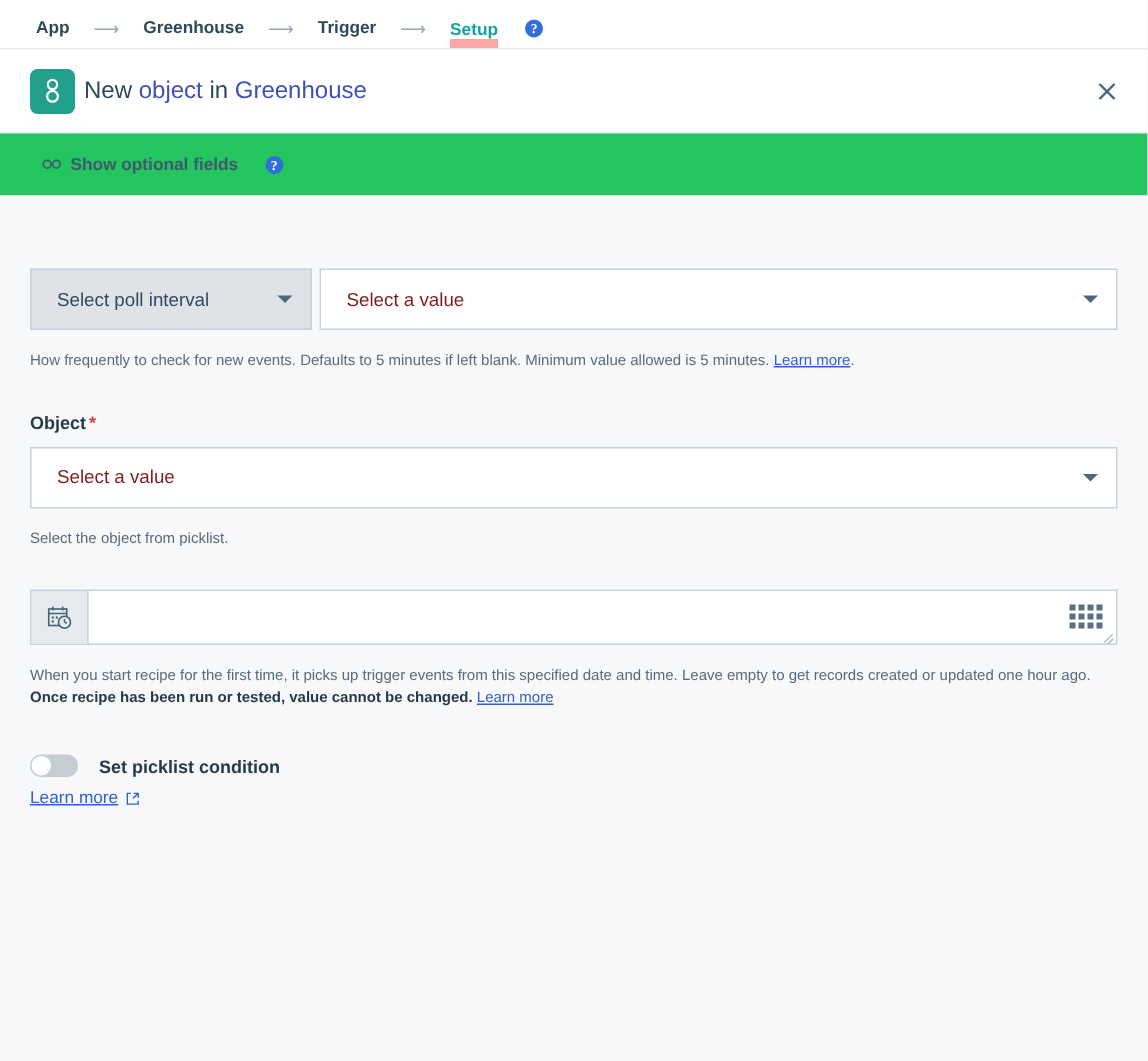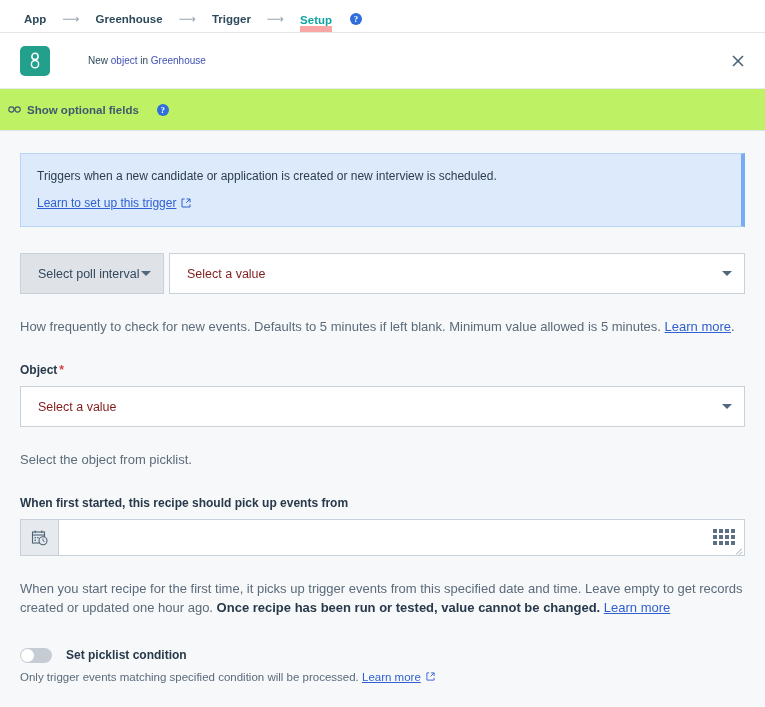--- a/index.html
+++ b/index.html
@@ -61,42 +61,42 @@
     padding: 0 16px 0 20px;
   }
   .app-logo {
     width: 30px; height: 30px;
     border-radius: 5px;
     background: #23a08c;
     display: flex; align-items: center; justify-content: center;
     flex: 0 0 auto;
   }
   .step-title {
-    font-size: 10px;
+    font-size: 16px;
     color: #2d4a5c;
-    margin-left: 38px;
+    margin-left: 6px;
     flex: 1 1 auto;
   }
   .step-title .hl { color: #3f51b5; }
   .close-x {
     width: 22px; height: 22px;
     display: flex; align-items: center; justify-content: center;
     cursor: pointer;
     color: #4a6275;
   }
 
   .divider-line { height: 1px; background: #e7eaee; }
 
   
   .optional-row {
-    background: #bef264;
+    background: #22c55e;
     height: 41px;
     display: flex;
     align-items: center;
-    padding: 0 8px;
+    padding: 0 28px;
   }
   .optional-link {
     font-size: 11.5px;
     font-weight: bold;
     color: #3f5a70;
     display: inline-flex;
     align-items: center;
     cursor: pointer;
   }
   .eye-ico {
@@ -178,28 +178,28 @@
     position: relative;
   }
   .select-box.grey { background: #dfe3e8; color: #33485c; }
   .select-box .caret {
     margin-left: auto;
     width: 0; height: 0;
     border-left: 5px solid transparent;
     border-right: 5px solid transparent;
     border-top: 5px solid #51687c;
   }
-  .poll-left { width: 144px; }
+  .poll-left { width: 188px; }
   .poll-right { flex: 1 1 auto; margin-left: 5px; }
   .object-select { width: 100%; }
 
   .hint {
-    font-size: 13px;
+    font-size: 10px;
     color: #5b6b7a;
-    margin-top: 24px;
+    margin-top: 14px;
     line-height: 1.45;
   }
   .hint a { color: #2f5fd0; text-decoration: underline; cursor: pointer; }
   .hint b { color: #27394a; }
 
   
   .date-wrap {
     display: flex;
     border: 1px solid #c8d0d9;
     background: #ffffff;
@@ -332,33 +332,20 @@
     <span>Show optional fields</span>
   </div>
   <div class="help-dot">?</div>
 </div>
 
 <div class="thick-sep"></div>
 
 <div class="body">
 
 
-  <div class="help-box">
-    <div class="help-text">Triggers when a new candidate or application is created or new interview is scheduled.</div>
-    <div class="help-link">
-      <span>Learn to set up this trigger</span>
-      <span class="ext-ico">
-        <svg width="10" height="10" viewBox="0 0 10 10" aria-hidden="true">
-          <path d="M3.6 1H1v8h8V6.4" fill="none" stroke="#2f5fd0" stroke-width="1"></path>
-          <path d="M5.6 1H9v3.4" fill="none" stroke="#2f5fd0" stroke-width="1"></path>
-          <line x1="9" y1="1" x2="5.2" y2="4.8" stroke="#2f5fd0" stroke-width="1"></line>
-        </svg>
-      </span>
-    </div>
-  </div>
 
   <div class="field">
     <div class="row">
       <div class="select-box grey poll-left">
         <span>Select poll interval</span>
         <span class="caret"></span>
       </div>
       <div class="select-box poll-right">
         <span>Select a value</span>
         <span class="caret"></span>
@@ -374,21 +361,20 @@
       <span>Object</span><span class="req">*</span>
     </div>
     <div class="select-box object-select">
       <span>Select a value</span>
       <span class="caret"></span>
     </div>
     <div class="hint">Select the object from picklist.</div>
   </div>
 
   <div class="field">
-    <div class="field-label">When first started, this recipe should pick up events from</div>
     <div class="date-wrap">
       <div class="date-ico-btn">
         <svg width="17" height="17" viewBox="0 0 17 17" aria-hidden="true">
           <rect x="1.5" y="3" width="12" height="11" fill="none" stroke="#4a6275" stroke-width="1.1"></rect>
           <line x1="1.5" y1="6" x2="13.5" y2="6" stroke="#4a6275" stroke-width="1.1"></line>
           <line x1="4.2" y1="1.5" x2="4.2" y2="4" stroke="#4a6275" stroke-width="1.1"></line>
           <line x1="10.8" y1="1.5" x2="10.8" y2="4" stroke="#4a6275" stroke-width="1.1"></line>
           <rect x="3.5" y="8" width="1.4" height="1.4" fill="#4a6275"></rect>
           <rect x="6.2" y="8" width="1.4" height="1.4" fill="#4a6275"></rect>
           <rect x="3.5" y="10.6" width="1.4" height="1.4" fill="#4a6275"></rect>
@@ -420,21 +406,21 @@
     </div>
   </div>
 
   <div class="toggle-row">
     <div class="toggle">
       <div class="knob"></div>
     </div>
     <div class="toggle-label">Set picklist condition</div>
   </div>
   <div class="toggle-hint">
-    <span>Only trigger events matching specified condition will be processed. </span><a>
+    <a>
         <span>Learn more</span>
         <span class="ext-ico">
           <svg width="9" height="9" viewBox="0 0 10 10" aria-hidden="true">
             <path d="M3.6 1H1v8h8V6.4" fill="none" stroke="#2f5fd0" stroke-width="1"></path>
             <path d="M5.6 1H9v3.4" fill="none" stroke="#2f5fd0" stroke-width="1"></path>
             <line x1="9" y1="1" x2="5.2" y2="4.8" stroke="#2f5fd0" stroke-width="1"></line>
           </svg>
         </span>
       </a>
   </div>

